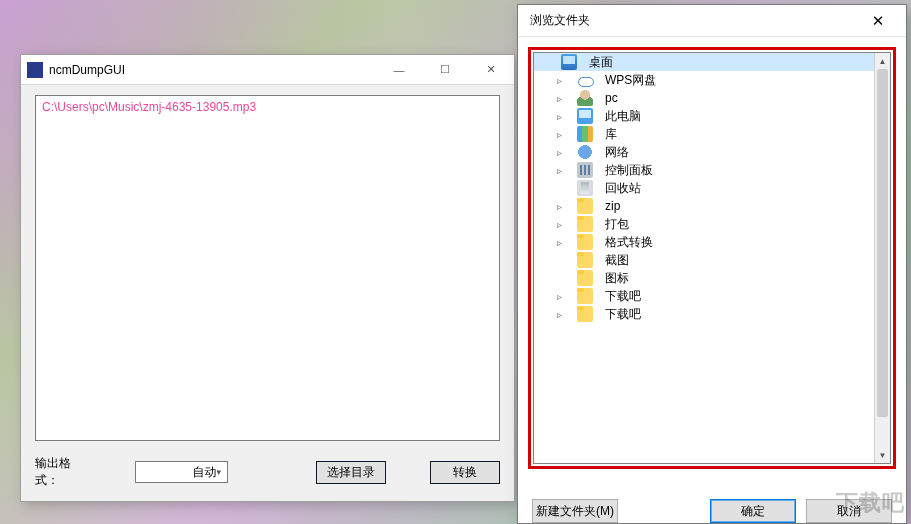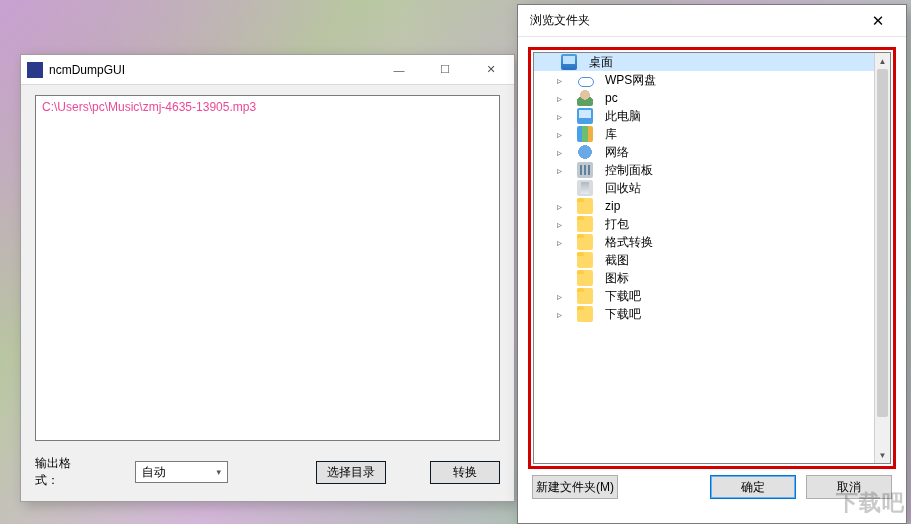--- a/index.html
+++ b/index.html
@@ -67,21 +67,21 @@
     margin-bottom:10px;
   }
   .row:last-child { margin-bottom:0;gap:44px; }
   .lbl { width:62px; color:#000; }
   .text-input {
     flex:1; height:22px; border:1px solid #7a7a7a; background:#fff;
     padding:0 4px; font-size:12px;
   }
   .combo {
     width:102px; height:22px; border:1px solid #7a7a7a; background:#fff;
-    display:flex; align-items:center; justify-content:space-between;
+    display:flex; align-items:center; justify-content:flex-end;
     padding:0 6px;
   }
   .combo .chev { font-size:9px; color:#555; }
   .wbtn {
     min-width:70px; height:23px;
     border:1px solid #0f172a; background:#e1e1e1;
     display:flex; align-items:center; justify-content:center;
     padding:0 0;
   }
 
@@ -164,21 +164,21 @@
   .scroll {
     position:absolute; right:0; top:0; bottom:0; width:16px;
     background:#f0f0f0; border-left:1px solid #d0d0d0;
     display:flex; flex-direction:column; align-items:center;
   }
   .sbtn { width:16px;height:16px;display:flex;align-items:center;justify-content:center;font-size:8px;color:#555;}
   .strack { flex:1; width:100%; position:relative;}
   .sthumb { position:absolute; left:2px; right:2px; top:0; height:92%; background:#cdcdcd; border-radius:2px;}
 
   .dlg-foot {
-    height:48px; display:flex; align-items:flex-start;
+    height:48px; display:flex; align-items:flex-end;
     padding:0 14px; gap:10px;
   }
   .dlg-foot .spacer { flex:1; }
   .dbtn {
     min-width:86px; height:24px;
     border:1px solid #adadad; background:#e1e1e1;
     display:flex; align-items:center; justify-content:center;
     font-size:12px;
   }
   .dbtn.primary { border:1px solid #0078d7; box-shadow: inset 0 0 0 1px #66aef0; }

